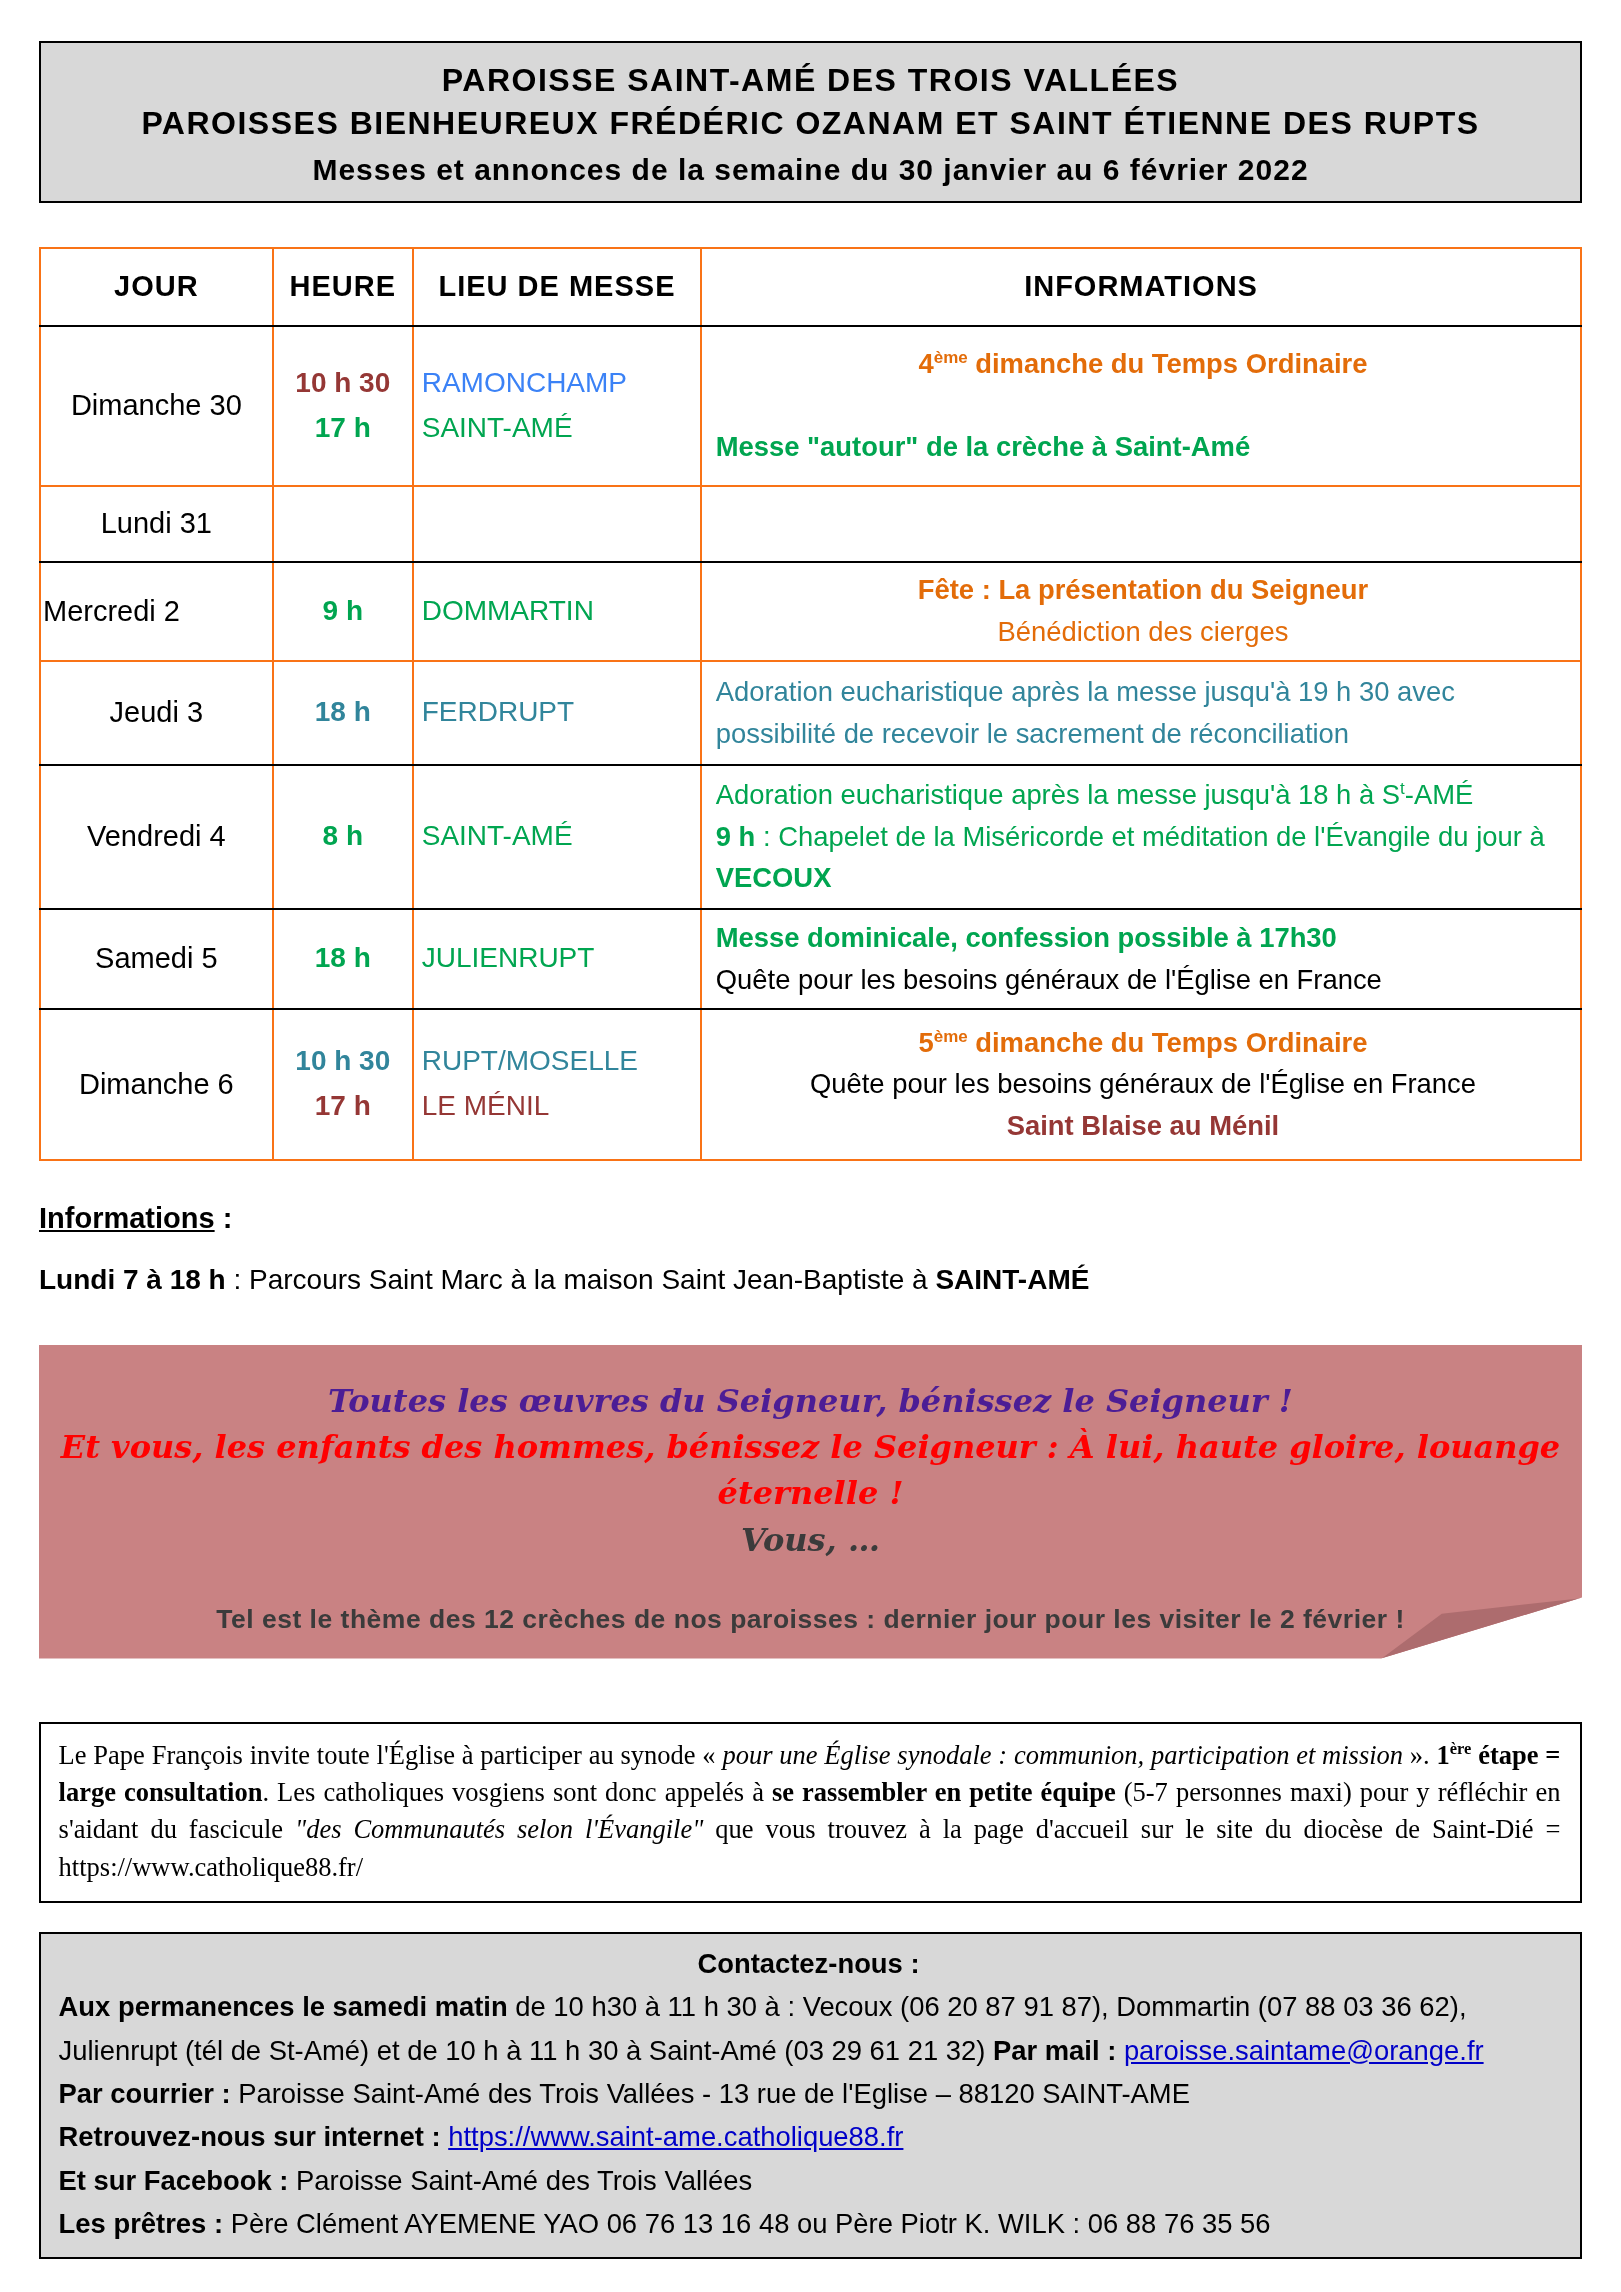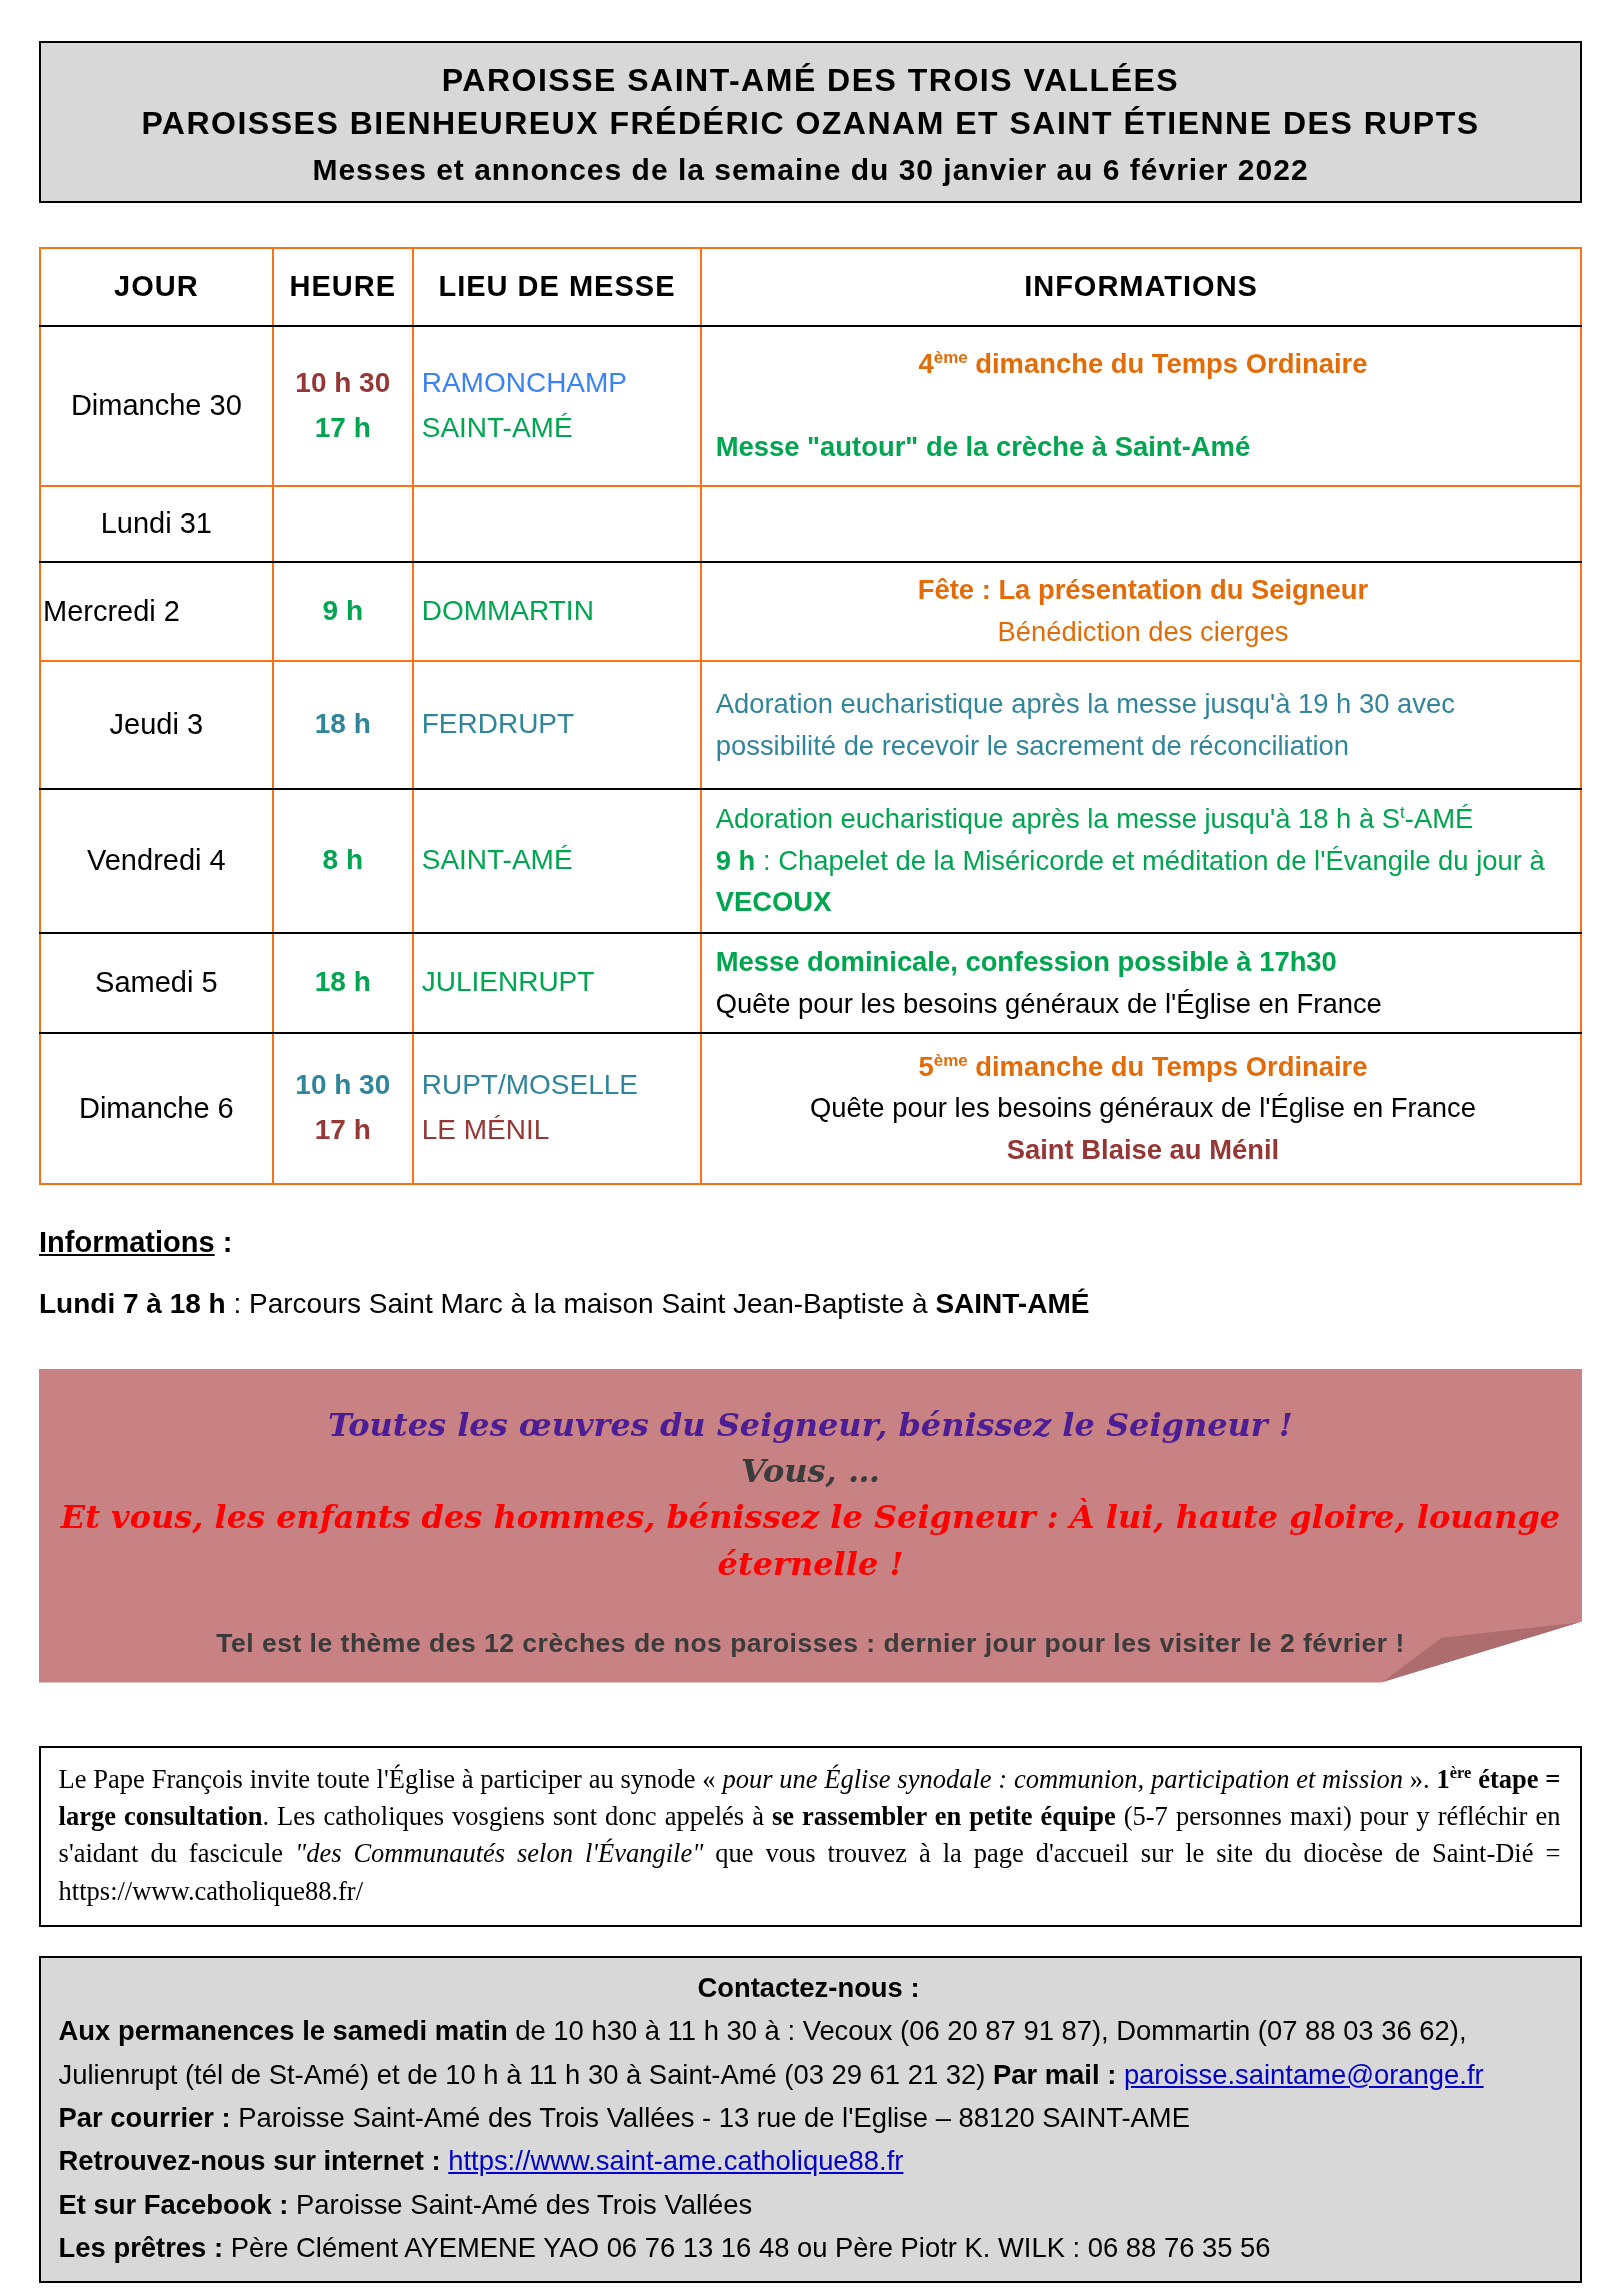--- a/index.html
+++ b/index.html
@@ -32,21 +32,21 @@
   .mass-table tr.thick td { border-bottom:2.9px solid #000; }
   .col-jour { width:15.1%; } .col-heure { width:9.1%; } .col-lieu { width:18.7%; } .col-info { width:57.1%; }
   td.cell-jour { text-align:center; font-size:29px; padding:11px 2px; }
   td.cell-heure { font-size:28px; padding:3.9px 3.9px; }
   td.cell-heure > div { text-align:center; line-height:1.6; }
   td.cell-lieu { font-size:28px; padding:3.9px 3.9px 3.9px 7.8px; }
   td.cell-lieu > div { line-height:1.6; }
   td.cell-info { font-size:27.4px; padding:5.9px 9.8px 5.9px 13.7px; }
   td.cell-info > div { line-height:1.52; }
   tr.tr-0 { height:160px; } tr.tr-1 { height:76px; } tr.tr-2 { height:78px; }
-  tr.tr-3 { height:99px; } tr.tr-4 { height:128px; } tr.tr-5 { height:144px; }
+  tr.tr-3 { height:99px; } tr.tr-4 { height:104px; } tr.tr-5 { height:144px; }
   tr.tr-6 { height:100px; } tr.tr-7 { height:151px; }
 
   
   .informations { margin-top:41px; font-size:29px; }
   .info-heading { font-weight:bold; }
   .info-heading .u { text-decoration:underline; }
   .info-line { margin-top:29px; font-size:28px; }
 
   
   .pink-box {
@@ -210,22 +210,22 @@
   <div class="informations">
     <div class="info-heading">
       <span class="u">Informations</span><span> :</span>
     </div>
     <div class="info-line" id="informations-line"><span style="font-weight: bold;">Lundi 7 à 18 h</span><span> : Parcours Saint Marc à la maison Saint Jean-Baptiste à </span><span style="font-weight: bold;">SAINT-AMÉ</span></div>
   </div>
 
   <div class="pink-box">
     <div id="pink-lines">
         <div class="script" style="text-align: center;"><span style="color: #4c1d95;">Toutes les œuvres du Seigneur, bénissez le Seigneur !</span></div>
+        <div class="script" style="text-align: center;"><span style="color: rgb(255, 0, 0);">Et vous, les enfants des hommes, bénissez le Seigneur : À lui, haute gloire, louange éternelle !</span></div>
         <div class="script" style="text-align: center;"><span style="color: rgb(59, 59, 59);">Vous, …</span></div>
-        <div class="script" style="text-align: center;"><span style="color: rgb(255, 0, 0);">Et vous, les enfants des hommes, bénissez le Seigneur : À lui, haute gloire, louange éternelle !</span></div>
         <div class="theme" style="text-align: center;"><span style="color: rgb(59, 59, 59); font-weight: bold;">Tel est le thème des 12 crèches de nos paroisses : dernier jour pour les visiter le 2 février !</span></div>
       </div>
     <svg class="fold-flap" width="201" height="61" viewBox="0 0 205 62">
       <polygon points="0,62 62,16 205,0" fill="#AD6C6E"></polygon>
     </svg>
   </div>
 
   <div class="synod-box">
     <p id="synod-paragraph"><span>Le Pape François invite toute l'Église à participer au synode « </span><span style="font-style: italic;">pour une Église synodale : communion, participation et mission</span><span> ». </span><span style="font-weight: bold;">1</span><span style="font-weight: bold;"><sup>ère</sup></span><span style="font-weight: bold;"> étape = large consultation</span><span>. Les catholiques vosgiens sont donc appelés à </span><span style="font-weight: bold;">se rassembler en petite équipe</span><span> (5-7 personnes maxi) pour y réfléchir en s'aidant du fascicule </span><span style="font-style: italic;">"des Communautés selon l'Évangile"</span><span> que vous trouvez à la page d'accueil sur le site du diocèse de Saint-Dié = https://www.catholique88.fr/</span></p>
   </div>

